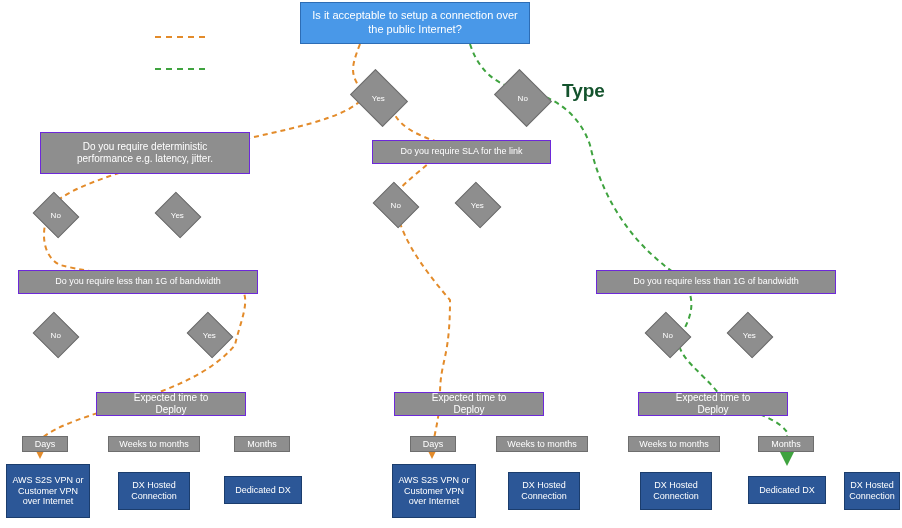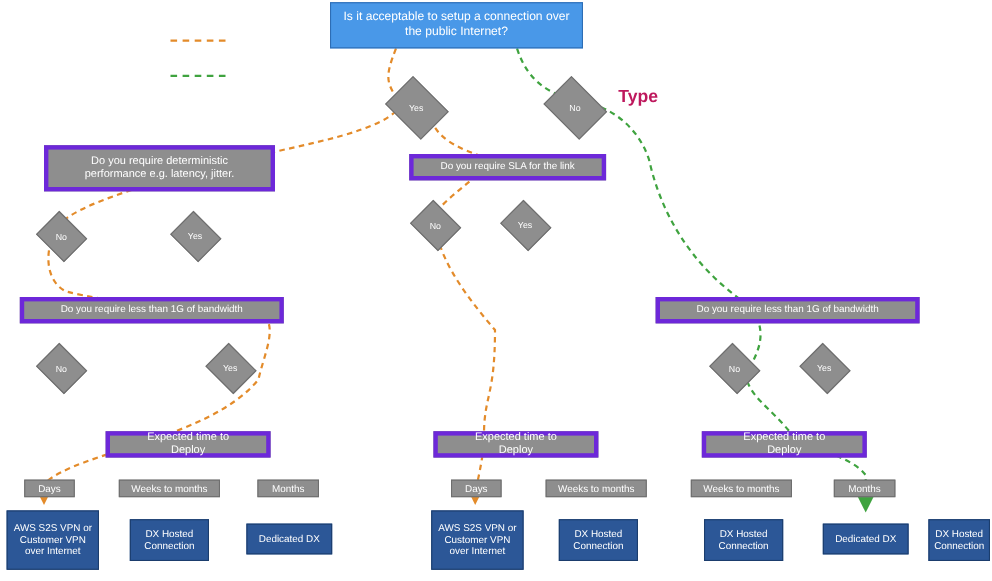--- a/index.html
+++ b/index.html
@@ -17,21 +17,21 @@
     display:flex;align-items:center;justify-content:center;
     text-align:center;
     box-sizing:border-box;
   }
   .start{
     background:#4998e8;border:1px solid #2d6db5;
     width:230px;height:42px;left:300px;top:2px;
     font-size:11px;padding:20px 8px;line-height:1.25;
   }
   .q-rect{
-    background:#8e8e8e;border:4px solid #6d28d9;
+    background:#8e8e8e;border:1px solid #6d28d9;
     font-size:10px;line-height:1.25;padding:4px 20px;
   }
   .q-rect.small{font-size:9px;}
   .diamond{
     width:46px;height:36px;
     transform:rotate(45deg);
     background:#8e8e8e;border:1px solid #6e6e6e;
   }
   .diamond span{
     transform:rotate(-45deg);
@@ -91,21 +91,21 @@
            C600,190 625,240 680,277
            C700,300 690,320 678,340
            C680,360 700,370 720,395
            C740,410 775,415 787,432
            L787,462" fill="none" stroke="#3fa33f" stroke-width="2" stroke-dasharray="5,4" marker-end="url(#arG)"></path>
 </svg>
 
 <div class="legend-dash" style="top:36px;border-color:#e38b2a"></div>
 <div class="legend-dash" style="top:68px;border-color:#3fa33f"></div>
 
-<div class="title" style="left:562px;top:80px;color:#be185d;font-size:16px">Type</div>
+<div class="title" style="left:562px;top:80px;color:#14532d;font-size:19px">Type</div>
 
 <div class="box start">Is it acceptable to setup a connection over the public Internet?</div>
 
 <div class="diamond" style="left:356px;top:80px">
     <span>Yes</span>
   </div>
 <div class="diamond" style="left:500px;top:80px">
     <span>No</span>
   </div>
 

